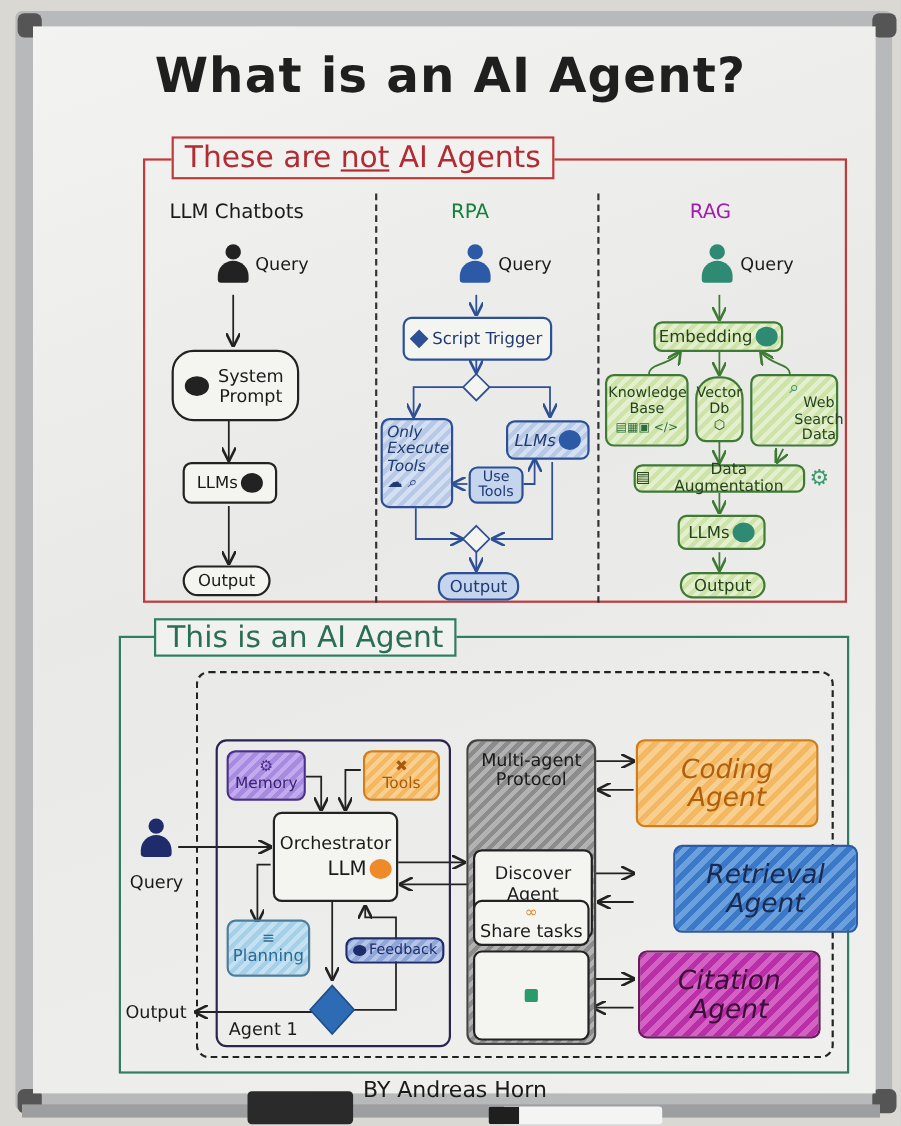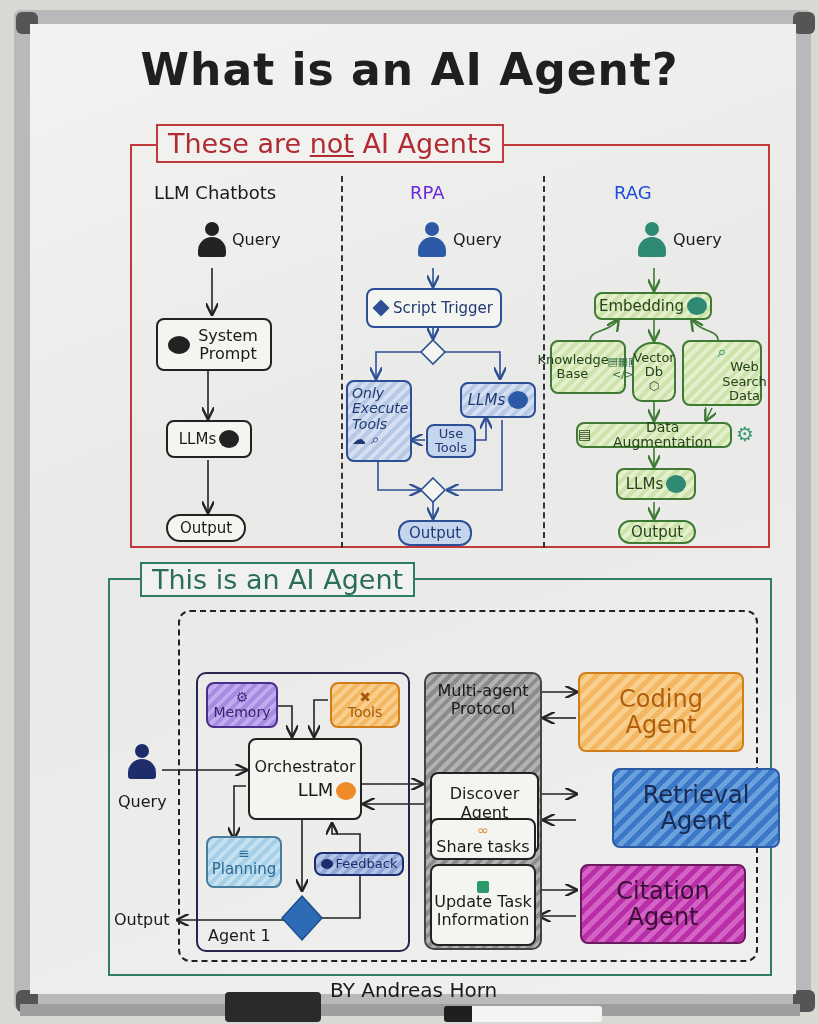--- a/index.html
+++ b/index.html
@@ -22,21 +22,21 @@
   .green{border-color:#3e7a33;color:#24421c;background:repeating-linear-gradient(135deg,#cde3a9 0 4px,#e3efcd 4px 8px);}
   .txt{position:absolute;font-size:16px;}
   .person{position:absolute;width:32px;height:36px;}
   .person .h{position:absolute;left:9px;top:0;width:14px;height:14px;border-radius:50%;}
   .person .b{position:absolute;left:2px;top:15px;width:28px;height:20px;border-radius:14px 14px 3px 3px;}
   svg.lines{position:absolute;left:0;top:0;width:819px;height:1024px;pointer-events:none;}
   .dashbox{position:absolute;left:178px;top:610px;width:580px;height:352px;border:2px dashed #222;border-radius:12px;box-sizing:border-box;}
   .agent1{position:absolute;left:196px;top:672px;width:214px;height:280px;border:2px solid #2a2550;border-radius:10px;box-sizing:border-box;}
   .proto{position:absolute;left:424px;top:672px;width:118px;height:278px;border:2px solid #444;border-radius:10px;background:repeating-linear-gradient(135deg,#8c8c8c 0 4px,#b2b2b2 4px 8px);box-sizing:border-box;}
   .pitem{position:absolute;background:#f4f4f1;border:2px solid #222;border-radius:8px;display:flex;flex-direction:column;align-items:center;justify-content:center;text-align:center;font-size:16px;line-height:1.15;box-sizing:border-box;}
-  .agentbox{position:absolute;border-radius:8px;border:2px solid;display:flex;align-items:center;justify-content:center;text-align:center;font-size:24px;line-height:1.1;box-sizing:border-box;}
+  .agentbox{position:absolute;border-radius:8px;border:2px solid;display:flex;align-items:center;justify-content:center;text-align:center;font-size:24px;line-height:1.1;box-sizing:border-box;font-style:italic;}
   .byline{position:absolute;left:330px;top:978px;font-size:20px;}
   .tray{position:absolute;left:20px;top:1004px;width:780px;height:12px;background:#9d9ea0;}
   .eraser{position:absolute;left:225px;top:992px;width:96px;height:30px;background:#2a2a2a;border-radius:4px;}
   .marker{position:absolute;left:444px;top:1006px;width:130px;height:16px;background:#f4f4f4;border-left:28px solid #1f1f1f;border-radius:3px;}
   .brain{display:inline-block;width:20px;height:18px;border-radius:50%;vertical-align:middle;margin-left:3px;}
 </style>
 </head>
 <body>
 
 <div class="frame"></div>
@@ -117,62 +117,62 @@
   </g>
   <polygon points="302,896 322,918 302,940 282,918" fill="#2d6bb5" stroke="#1d4f8e" stroke-width="1.5"></polygon>
 </svg>
 
 <div class="col-h" style="left:154px;top:182px;">LLM Chatbots</div>
 <div class="person" style="left:196px;top:222px;">
     <div class="h" style="background:#222"></div>
     <div class="b" style="background:#222"></div>
   </div>
 <div class="txt" style="left:232px;top:230px;">Query</div>
-<div class="box" style="left:156px;top:318px;width:116px;height:53px;">
+<div class="box" style="left:156px;top:318px;width:116px;height:65px;border-radius:20px;">
   <span style="display:inline-block;width:22px;height:18px;background:#222;border-radius:50%;margin-right:6px;"></span>
   <span style="font-size:16px;width:64px;">System Prompt</span>
 </div>
 <div class="box" style="left:166px;top:420px;width:86px;height:38px;">
     <span>LLMs</span>
     <span class="brain" style="background:#222"></span>
   </div>
 <div class="box" style="left:166px;top:514px;width:80px;height:28px;border-radius:14px;">Output</div>
 
-<div class="col-h" style="left:410px;top:182px;color:#6d28d9;">RPA</div>
+<div class="col-h" style="left:410px;top:182px;color:#15803d;">RPA</div>
 <div class="person" style="left:416px;top:222px;">
     <div class="h" style="background:#2c5aa6"></div>
     <div class="b" style="background:#2c5aa6"></div>
   </div>
 <div class="txt" style="left:453px;top:230px;">Query</div>
 <div class="box blue" style="left:366px;top:288px;width:136px;height:40px;">
     <span style="display:inline-block;width:12px;height:12px;background:#2c4f95;transform:rotate(45deg);margin-right:6px;"></span>
     <span>Script Trigger</span>
   </div>
 <div class="box blue bluefill" style="left:346px;top:380px;width:66px;height:82px;flex-direction:column;align-items:flex-start;padding-left:4px;justify-content:flex-start;padding-top:4px;">
     <span style="text-align:left;font-size:14px;width:60px;">Only Execute Tools</span>
     <span style="font-size:14px;">☁ ⌕</span>
   </div>
 <div class="box blue bluefill" style="left:460px;top:382px;width:76px;height:36px;">
     <span>LLMs</span>
     <span class="brain" style="background:#2c5aa6"></span>
   </div>
 <div class="box blue" style="left:426px;top:424px;width:50px;height:34px;font-size:13px;background:#c5d5ee;">Use Tools</div>
 <div class="box blue" style="left:398px;top:520px;width:74px;height:26px;border-radius:12px;background:#c5d5ee;">Output</div>
 
-<div class="col-h" style="left:614px;top:182px;color:#1d4ed8;">RAG</div>
+<div class="col-h" style="left:627px;top:182px;color:#a21caf;">RAG</div>
 <div class="person" style="left:636px;top:222px;">
     <div class="h" style="background:#2e8a73"></div>
     <div class="b" style="background:#2e8a73"></div>
   </div>
 <div class="txt" style="left:673px;top:230px;">Query</div>
 <div class="box green" style="left:594px;top:292px;width:118px;height:28px;">
     <span>Embedding</span>
     <span class="brain" style="background:#2e8a73"></span>
   </div>
-<div class="box green" style="left:550px;top:340px;width:76px;height:54px;font-size:13px;">
+<div class="box green" style="left:550px;top:340px;width:76px;height:66px;flex-direction:column;font-size:13px;">
     <span style="width:70px;">Knowledge Base</span>
     <span style="font-size:11px;color:#2e6b3a;margin-top:3px;">▤▦▣ &lt;/&gt;</span>
   </div>
 <div class="box green" style="left:632px;top:342px;width:44px;height:60px;border-radius:20px 20px 10px 10px;flex-direction:column;font-size:13px;">
     <span style="width:56px;">Vector Db</span>
     <span style="font-size:12px;">⬡</span>
   </div>
 <div class="box green" style="left:682px;top:340px;width:80px;height:66px;flex-direction:column;font-size:13px;">
     <span style="font-size:16px;color:#2e8a73;">⌕</span>
     <span style="width:76px;padding-left:45px;">Web Search Data</span>
@@ -225,21 +225,20 @@
 
 <div class="proto"></div>
 <div class="abs" style="left:428px;top:682px;width:110px;text-align:center;font-size:16px;line-height:1.15;">Multi-agent Protocol</div>
 <div class="pitem" style="left:430px;top:772px;width:109px;height:82px;">Discover Agent Capabilities</div>
 <div class="pitem" style="left:430px;top:818px;width:106px;height:42px;">
     <span style="color:#e38a2a;font-size:14px;">∞</span>
     <span>Share tasks</span>
   </div>
 <div class="pitem" style="left:430px;top:864px;width:106px;height:82px;">
     <span style="display:inline-block;width:12px;height:12px;background:#2a9a6a;border-radius:2px;"></span>
-    <span>Update Task Information</span>
   </div>
 
 <div class="agentbox" style="left:578px;top:672px;width:166px;height:80px;border-color:#d07d1a;color:#b0600c;background:repeating-linear-gradient(135deg,#f5b862 0 5px,#f8cf8f 5px 10px);">
     <span style="width:100px;">Coding Agent</span>
   </div>
 <div class="agentbox" style="left:578px;top:768px;width:168px;height:80px;border-color:#2c5aa6;color:#1a2a50;background:repeating-linear-gradient(135deg,#3b78c8 0 5px,#6aa0dc 5px 10px);margin-left:34px;">
     <span style="width:110px;">Retrieval Agent</span>
   </div>
 <div class="agentbox" style="left:580px;top:864px;width:166px;height:80px;border-color:#6a1a60;color:#3a0f35;background:repeating-linear-gradient(135deg,#b92fa8 0 5px,#d462c4 5px 10px);">
     <span style="width:100px;">Citation Agent</span>

